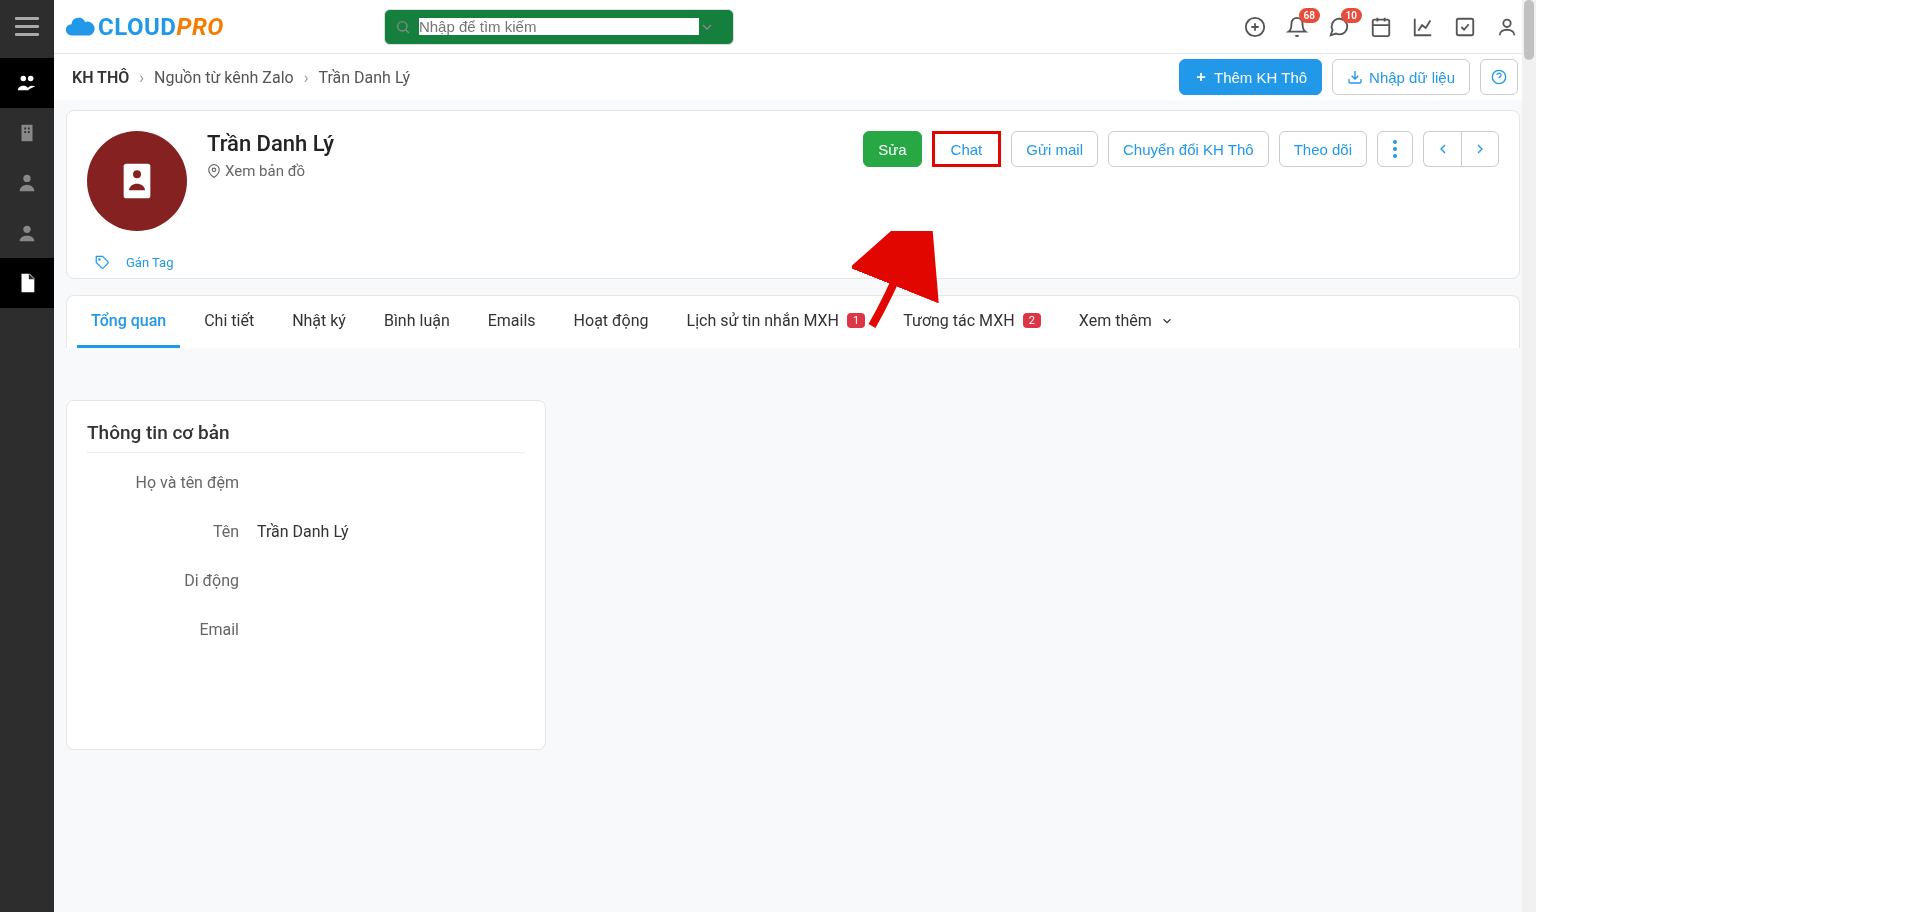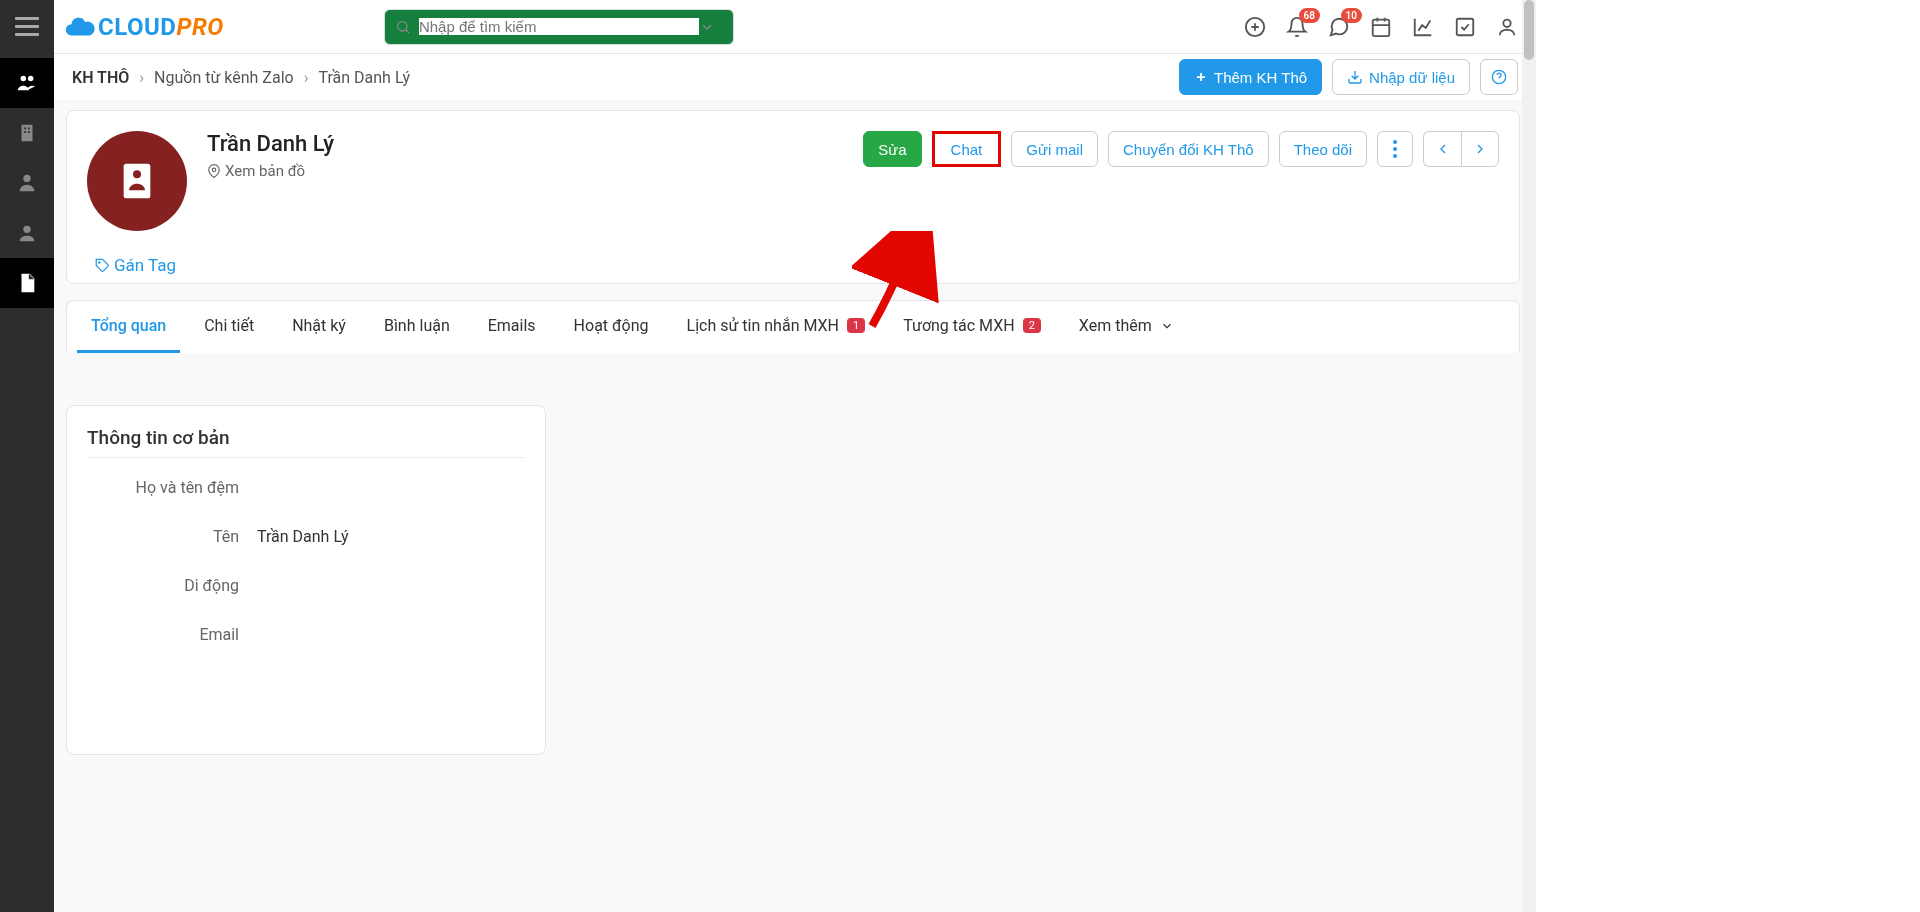--- a/index.html
+++ b/index.html
@@ -61,21 +61,21 @@
     .btn-chat { border: 3px solid #e10600; border-radius: 0; padding: 0 16px; font-weight: 500; }
     .dots-btn { width: 36px; padding: 0; justify-content: center; }
     .navpair { display: flex; }
     .navpair .iconbtn:first-child { border-radius: 6px 0 0 6px; border-right: none; }
     .navpair .iconbtn:last-child { border-radius: 0 6px 6px 0; }
 
     
     .red-arrow { position: relative; width: 0; height: 0; }
     .red-arrow-svg { position: absolute; top: 0px; left: -60px; width: 90px; height: 100px; pointer-events: none; }
 
-    .tag-row { margin-top: 24px; margin-left: 8px; display: flex; align-items: center; gap: 4px; color: #2199e8; cursor: pointer; font-size: 17px; }
+    .tag-row { margin-top: 24px; margin-left: 8px; display: flex; align-items: center; gap: 16px; color: #2199e8; cursor: pointer; font-size: 13px; }
     .tag-row svg { width: 15px; height: 15px; }
 
     
     .tabs-wrap { margin: 16px 16px 0 12px; background: #fff; border: 1px solid #e5e5e5; border-radius: 8px 8px 0 0; border-bottom: none; }
     .tabs { display: flex; align-items: center; padding: 0 10px; height: 52px; gap: 10px; text-align: right; }
     .tab { padding: 0 14px; height: 52px; display: inline-flex; align-items: center; gap: 8px; color: #333; font-size: 16px; cursor: pointer; border-bottom: 3px solid transparent; }
     .tab.active { color: #2199e8; border-bottom-color: #2199e8; font-weight: 500; }
     .tab .count { background: #dc3545; color: #fff; font-size: 11px; padding: 1px 6px; border-radius: 4px; }
     .tab svg { width: 14px; height: 14px; }
 

